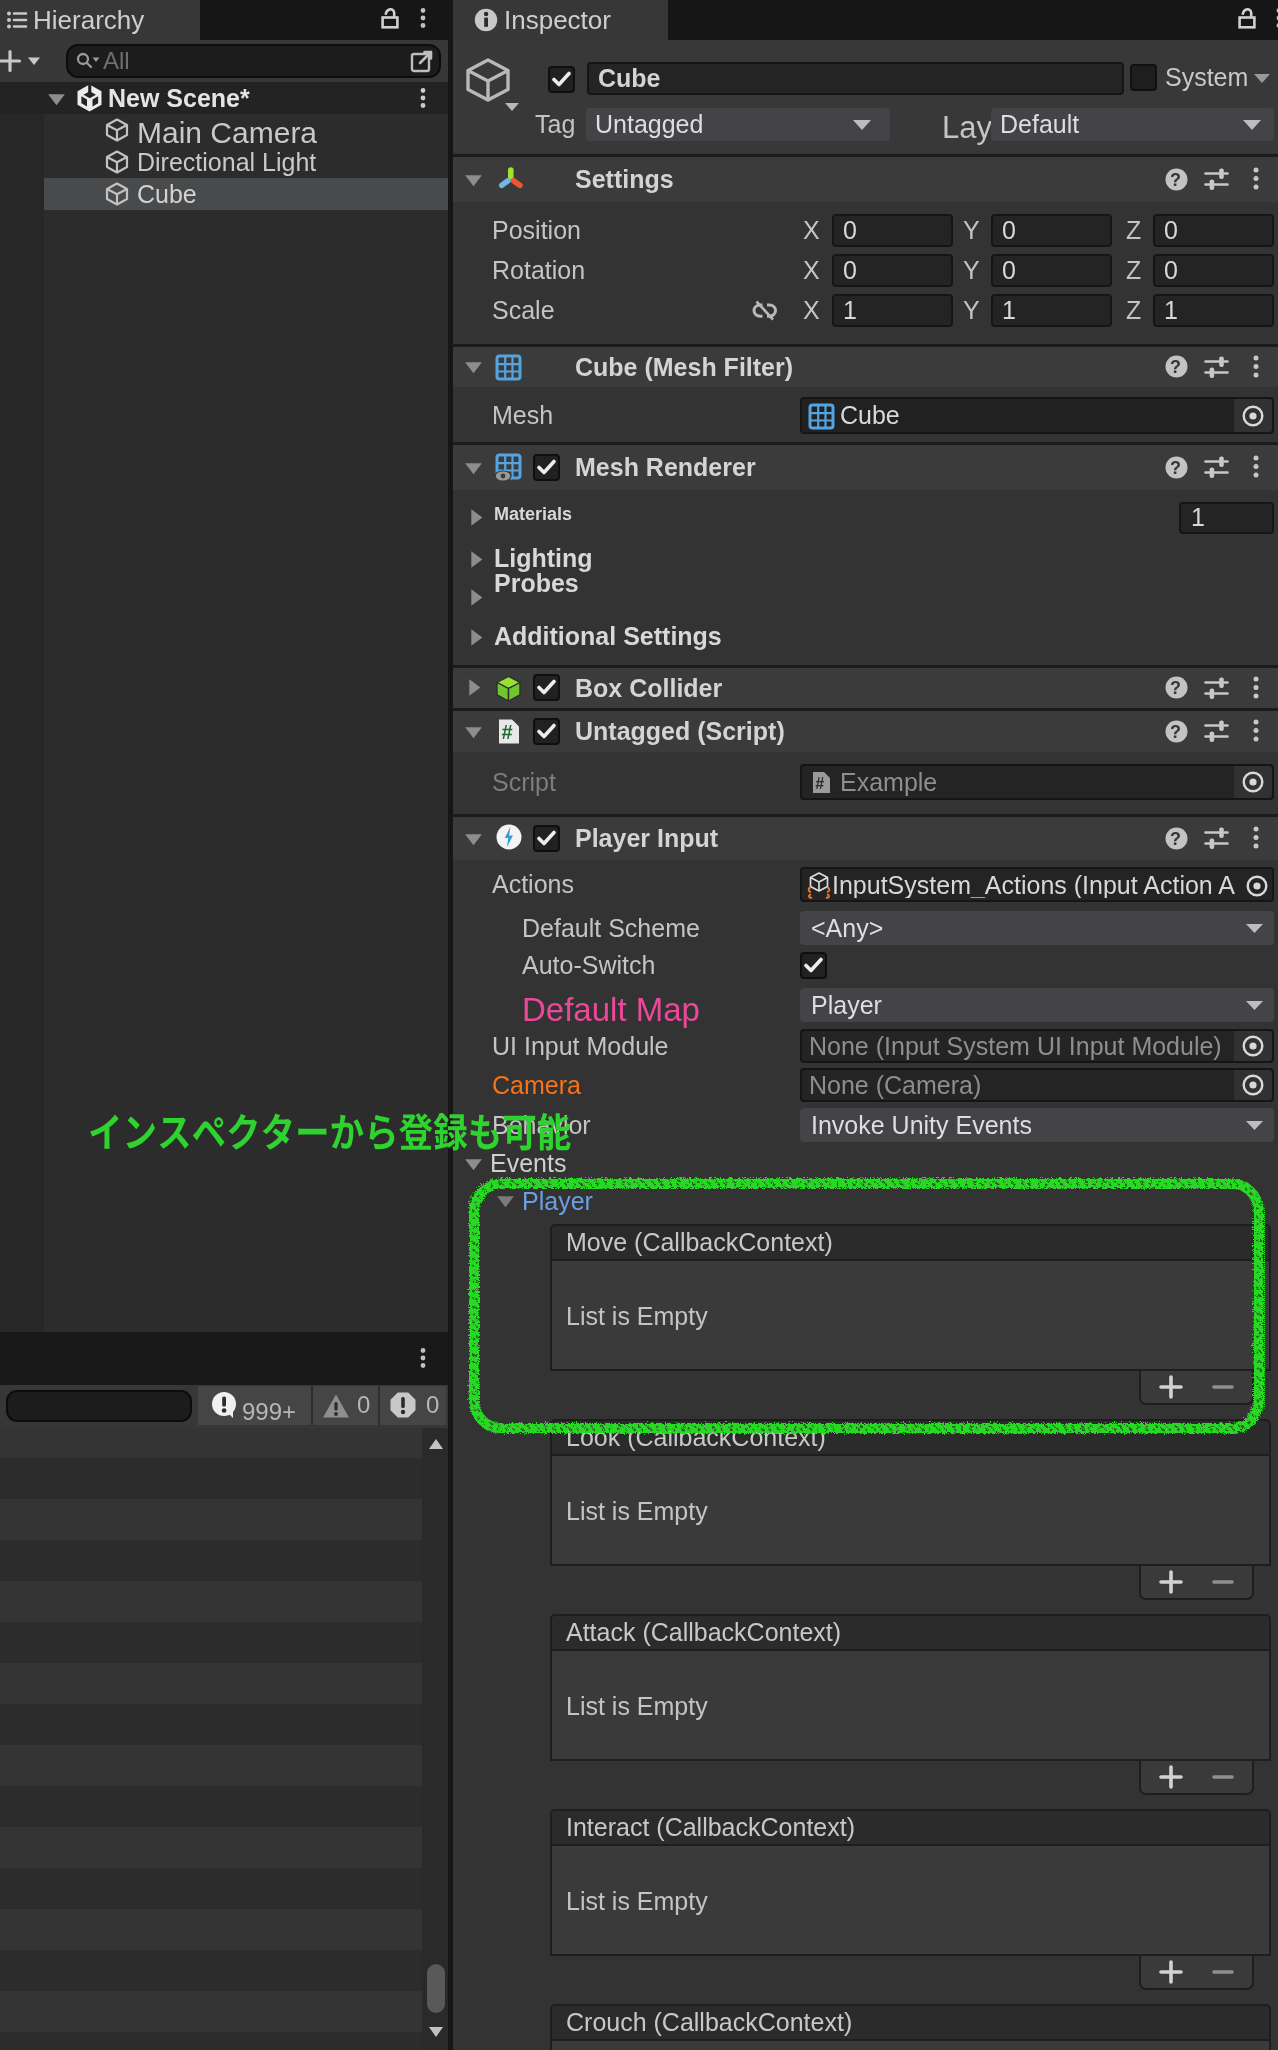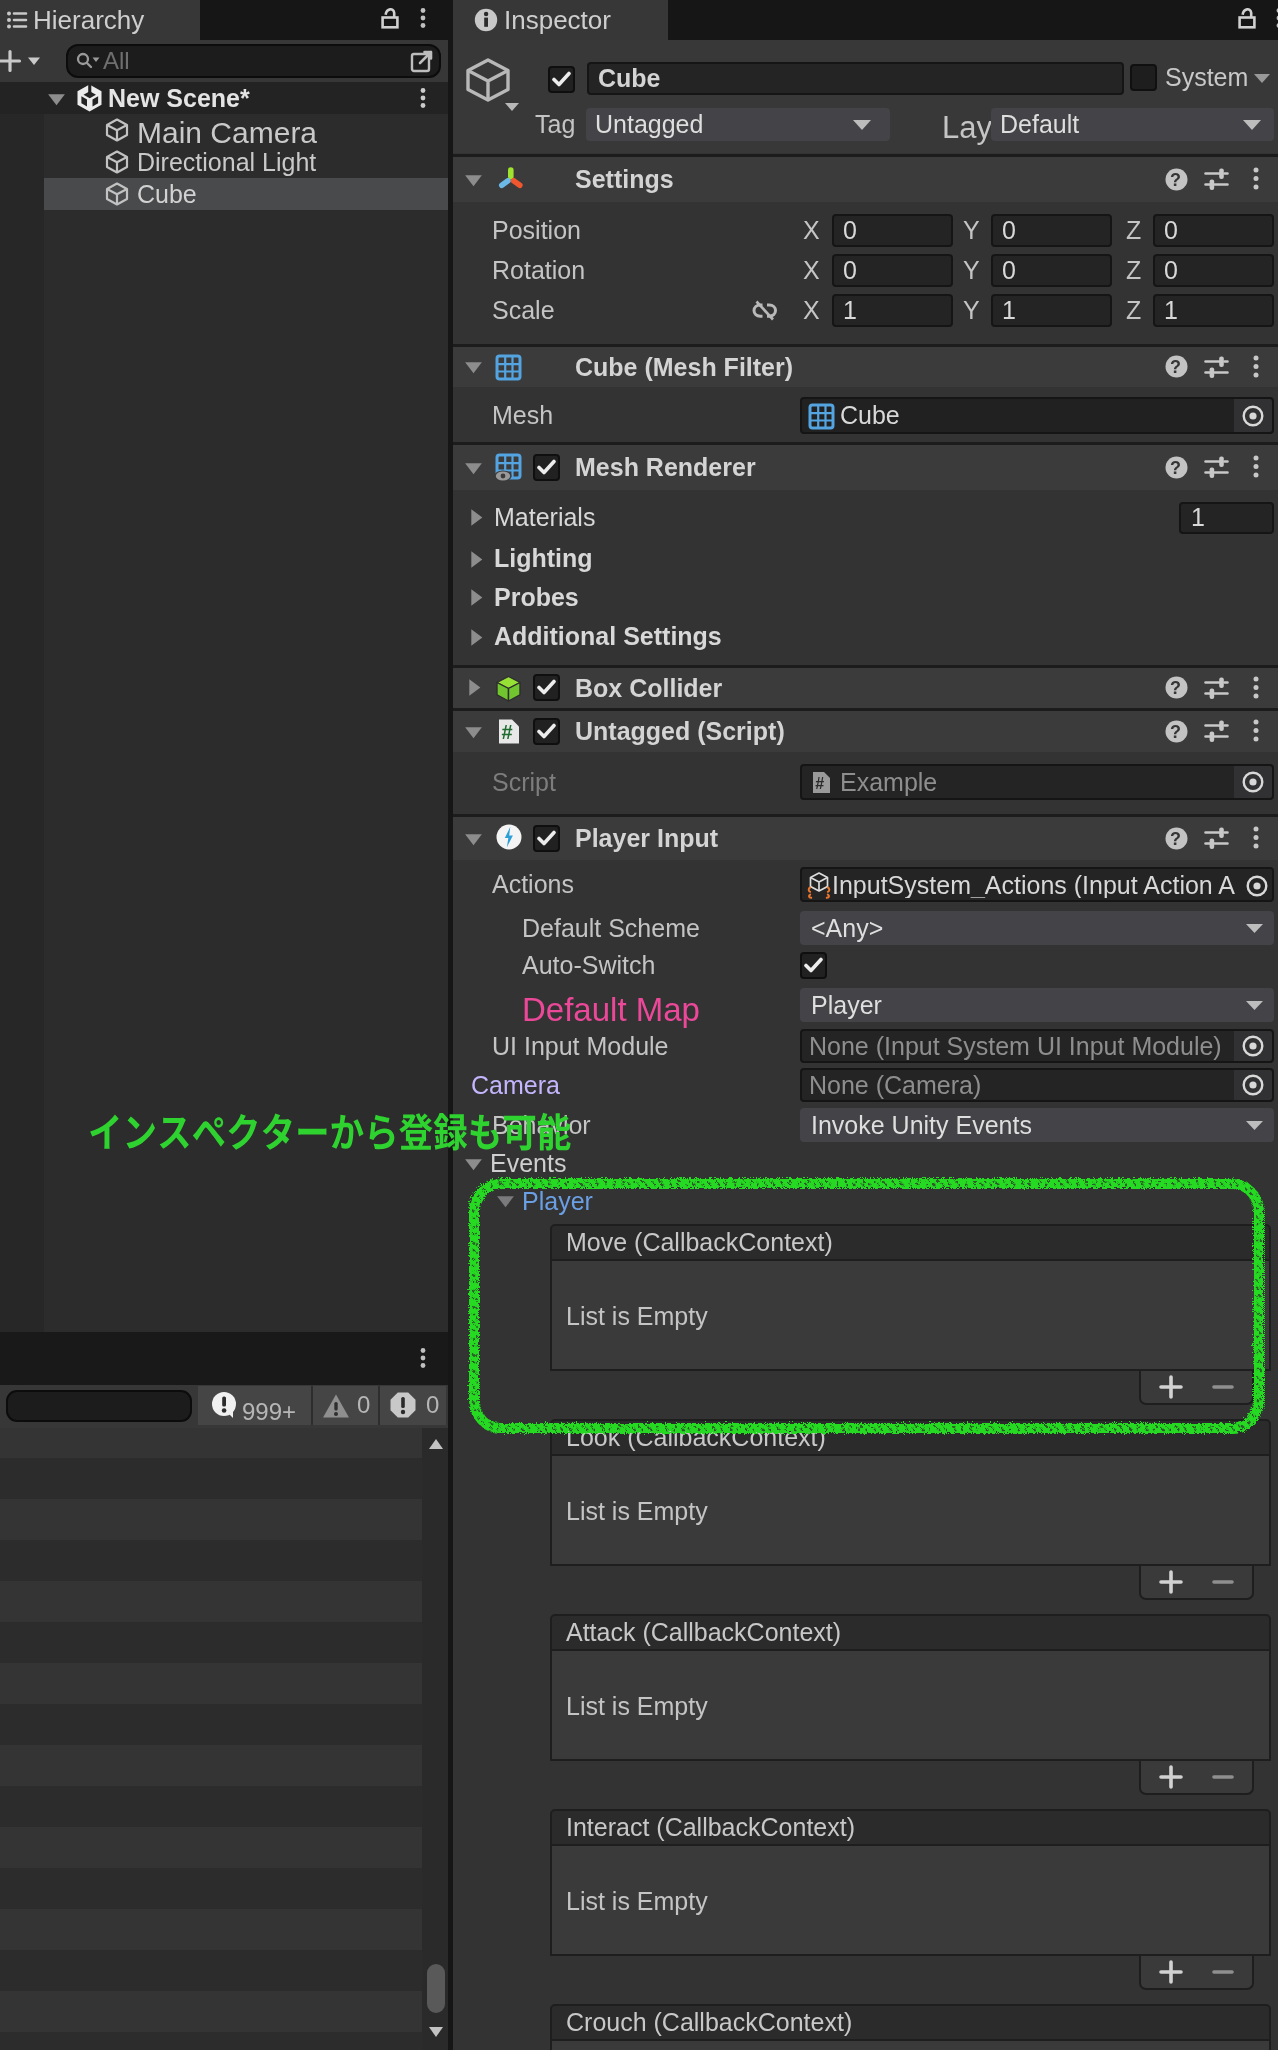--- a/index.html
+++ b/index.html
@@ -453,35 +453,35 @@
         <circle cx="4" cy="11.5" r="2.5"></circle>
         <circle cx="4" cy="20" r="2.5"></circle>
       </g>
     </svg>
   </div>
 <div class="a" style="left:466px;top:508px">
     <svg width="19" height="19" viewBox="0 0 19 19">
       <path d="M5.32 1.14 L5.32 17.86 L16.34 9.5 Z" fill="#8d8d8d"></path>
     </svg>
   </div>
-<div class="t" style="left:494px;top:505px;font-size:25px;font-weight:normal;color:#d8d8d8">Materials</div>
+<div class="t" style="left:494px;top:505px;font-size:18px;font-weight:bold;color:#d8d8d8">Materials</div>
 <div class="fld" style="left:1179px;top:502px;width:95px;height:32px"></div>
 <div class="t" style="left:1191px;top:505px;font-size:25px;color:#d8d8d8">1</div>
 <div class="a" style="left:466px;top:550px">
     <svg width="19" height="19" viewBox="0 0 19 19">
       <path d="M5.32 1.14 L5.32 17.86 L16.34 9.5 Z" fill="#8d8d8d"></path>
     </svg>
   </div>
 <div class="t" style="left:494px;top:546px;font-size:25px;font-weight:bold;color:#d8d8d8">Lighting</div>
 <div class="a" style="left:466px;top:588px">
     <svg width="19" height="19" viewBox="0 0 19 19">
       <path d="M5.32 1.14 L5.32 17.86 L16.34 9.5 Z" fill="#8d8d8d"></path>
     </svg>
   </div>
-<div class="t" style="left:494px;top:585px;font-size:25px;font-weight:bold;color:#d8d8d8">Probes</div>
+<div class="t" style="left:494px;top:571px;font-size:25px;font-weight:bold;color:#d8d8d8">Probes</div>
 <div class="a" style="left:466px;top:628px">
     <svg width="19" height="19" viewBox="0 0 19 19">
       <path d="M5.32 1.14 L5.32 17.86 L16.34 9.5 Z" fill="#8d8d8d"></path>
     </svg>
   </div>
 <div class="t" style="left:494px;top:624px;font-size:25px;font-weight:bold;color:#d8d8d8">Additional Settings</div>
 <div class="a" style="left:453px;top:665px;width:825px;height:3px;background:#1c1c1c"></div>
 <div class="a" style="left:453px;top:668px;width:825px;height:40px;background:#3b3b3b"></div>
 <div class="a" style="left:464px;top:678px">
     <svg width="19" height="19" viewBox="0 0 19 19">
@@ -691,21 +691,21 @@
 <div class="fld" style="left:800px;top:1029px;width:474px;height:34px">
     <div style="position:absolute;right:0;top:0;width:38px;height:30px;background:#313133;border-radius:0 3px 3px 0"></div>
     <div style="position:absolute;right:7px;top:3px">
       <svg width="24" height="24" viewBox="0 0 24 24">
         <circle cx="12" cy="12" r="9.3" fill="none" stroke="#d8d8d8" stroke-width="2.4"></circle>
         <circle cx="12" cy="12" r="3.6" fill="#d8d8d8"></circle>
       </svg>
     </div>
   </div>
 <div class="t" style="left:809px;top:1034px;font-size:25px;color:#8e8e8e">None (Input System UI Input Module)</div>
-<div class="t" style="left:471px;top:1073px;font-size:25px;color:#c4b5fd">Camera</div>
+<div class="t" style="left:492px;top:1073px;font-size:25px;color:#f97316">Camera</div>
 <div class="fld" style="left:800px;top:1068px;width:474px;height:34px">
     <div style="position:absolute;right:0;top:0;width:38px;height:30px;background:#313133;border-radius:0 3px 3px 0"></div>
     <div style="position:absolute;right:7px;top:3px">
       <svg width="24" height="24" viewBox="0 0 24 24">
         <circle cx="12" cy="12" r="9.3" fill="none" stroke="#d8d8d8" stroke-width="2.4"></circle>
         <circle cx="12" cy="12" r="3.6" fill="#d8d8d8"></circle>
       </svg>
     </div>
   </div>
 <div class="t" style="left:809px;top:1073px;font-size:25px;color:#8e8e8e">None (Camera)</div>

